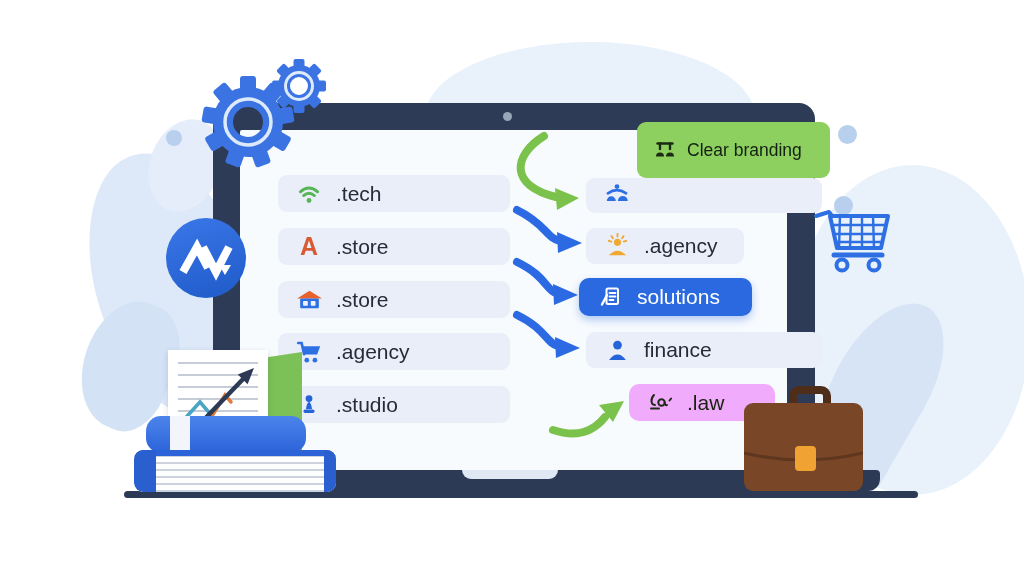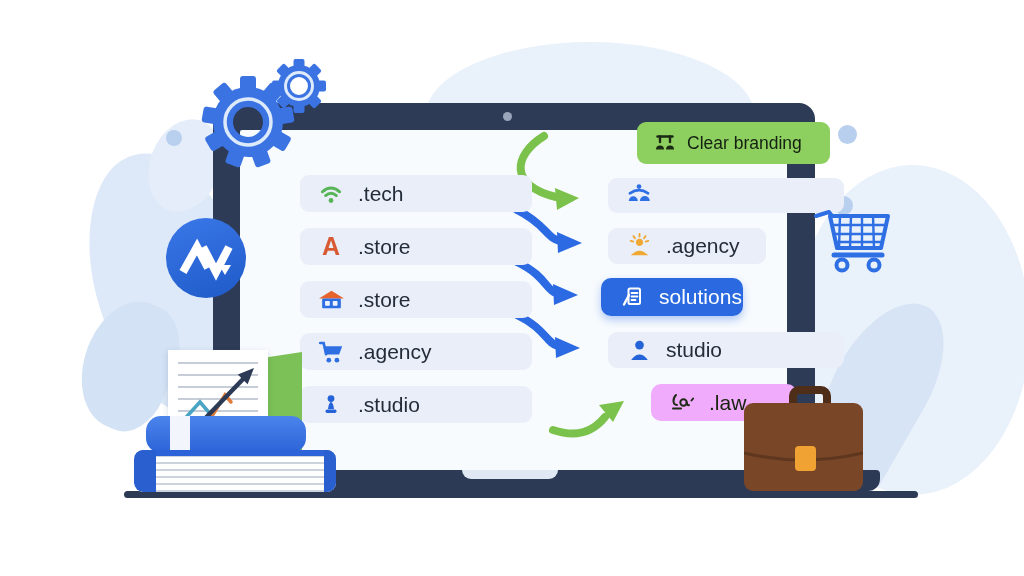--- a/index.html
+++ b/index.html
@@ -26,28 +26,28 @@
   
   .laptop-outer { left:213px; top:103px; width:602px; height:368px; background:#2e3b57; border-radius:16px; }
   .laptop-inner { left:240px; top:130px; width:547px; height:341px; background:#f8fbfe; border-radius:2px; }
   .camera { left:503px; top:112px; width:9px; height:9px; border-radius:50%; background:#99a6ba; }
   .laptop-base { left:300px; top:470px; width:580px; height:21px; background:#2c3a55; border-radius:4px 4px 12px 12px; }
   .base-notch { left:462px; top:470px; width:96px; height:9px; background:#dfe8f3; border-radius:0 0 9px 9px; }
   .ground { left:124px; top:491px; width:794px; height:7px; background:#2c3a55; border-radius:4px; }
 
   
   .pill { position:absolute; display:flex; align-items:center; gap:12px; padding-left:16px;
-          background:#e9eef8; border-radius:9px; font-size:21px; color:#242c3a; font-weight:500;margin-left:22px; }
+          background:#e9eef8; border-radius:9px; font-size:21px; color:#242c3a; font-weight:500; }
   .pill .ic { width:30px; display:flex; align-items:center; justify-content:center; flex:0 0 30px; }
   .pill-blue { background:#2b69e0; color:#ffffff; box-shadow:0 4px 8px rgba(43,105,224,.35); border-radius:10px; }
   .pill-green { background:#f0abfc; color:#17230d; border-radius:10px; }
   .glyph-a { font-weight:800; font-size:25px; color:#d85a35; line-height:1; }
 
   
-  .badge { left:637px; top:122px; width:193px; height:42px; background:#8ed05f; border-radius:9px;
+  .badge { left:637px; top:122px; width:193px; height:56px; background:#8ed05f; border-radius:9px;
            display:flex; align-items:center; gap:10px; padding-left:16px;
            font-size:17.5px; font-weight:500; color:#142012; }
 
   
   .logo { left:166px; top:218px; width:80px; height:80px; border-radius:50%;
           background:linear-gradient(160deg,#3a77e8,#1f5ac8); }
 
   
   .doc { left:168px; top:350px; width:100px; height:96px; background:#ffffff;
          box-shadow:0 2px 6px rgba(40,60,90,.18); }
@@ -183,41 +183,41 @@
             <line x1="4.6" y1="7.5" x2="7" y2="8.2"></line>
           <line x1="21.4" y1="7.5" x2="19" y2="8.2"></line>
         </g>
         <circle cx="13" cy="9" r="3.4" fill="#f0a832"></circle>
         <path d="M4.5 21.5 Q13 12.5 21.5 21.5 Z" fill="#f0a832"></path>
       </svg>
     </span>
     <span>.agency</span>
   </div>
 
-  <div class="pill pill-blue" style="left:579px;top:278px;width:142px;height:38px;">
+  <div class="pill pill-blue" style="left:579px;top:278px;width:173px;height:38px;">
     <span class="ic">
       <svg width="25" height="24" viewBox="0 0 24 24" fill="none" stroke="#ffffff" stroke-linecap="round">
         <rect x="8" y="3.5" width="11.5" height="15.5" rx="1.5" stroke-width="2"></rect>
         <line x1="11" y1="8" x2="17" y2="8" stroke-width="1.8"></line>
         <line x1="11" y1="11.5" x2="17" y2="11.5" stroke-width="1.8"></line>
         <line x1="11" y1="15" x2="15" y2="15" stroke-width="1.8"></line>
         <path d="M3.5 19.5 L8.5 10" stroke-width="2.4"></path>
       </svg>
     </span>
     <span>solutions</span>
   </div>
 
   <div class="pill" style="left:586px;top:332px;width:236px;height:36px;">
     <span class="ic">
       <svg width="25" height="25" viewBox="0 0 24 24" fill="#2563d9">
         <circle cx="12" cy="6.8" r="4.2"></circle>
         <path d="M4 21 Q12 10.5 20 21 Z"></path>
       </svg>
     </span>
-    <span>studio</span>
+    <span>finance</span>
   </div>
 
   <div class="pill pill-green" style="left:629px;top:384px;width:146px;height:37px;">
     <span class="ic">
       <svg width="28" height="22" viewBox="0 0 28 22" fill="none" stroke="#1e2b15" stroke-width="2" stroke-linecap="round">
         <path d="M8 3 C4.5 6.5 4.5 13 9 13"></path>
         <circle cx="15.5" cy="10.5" r="3.2"></circle>
         <path d="M18.7 10.5 q0.4 3.2 2.3 2.6"></path>
         <path d="M23.5 8.5 l1.6 -2"></path>
         <line x1="5" y1="16.5" x2="13" y2="16.5"></line>

